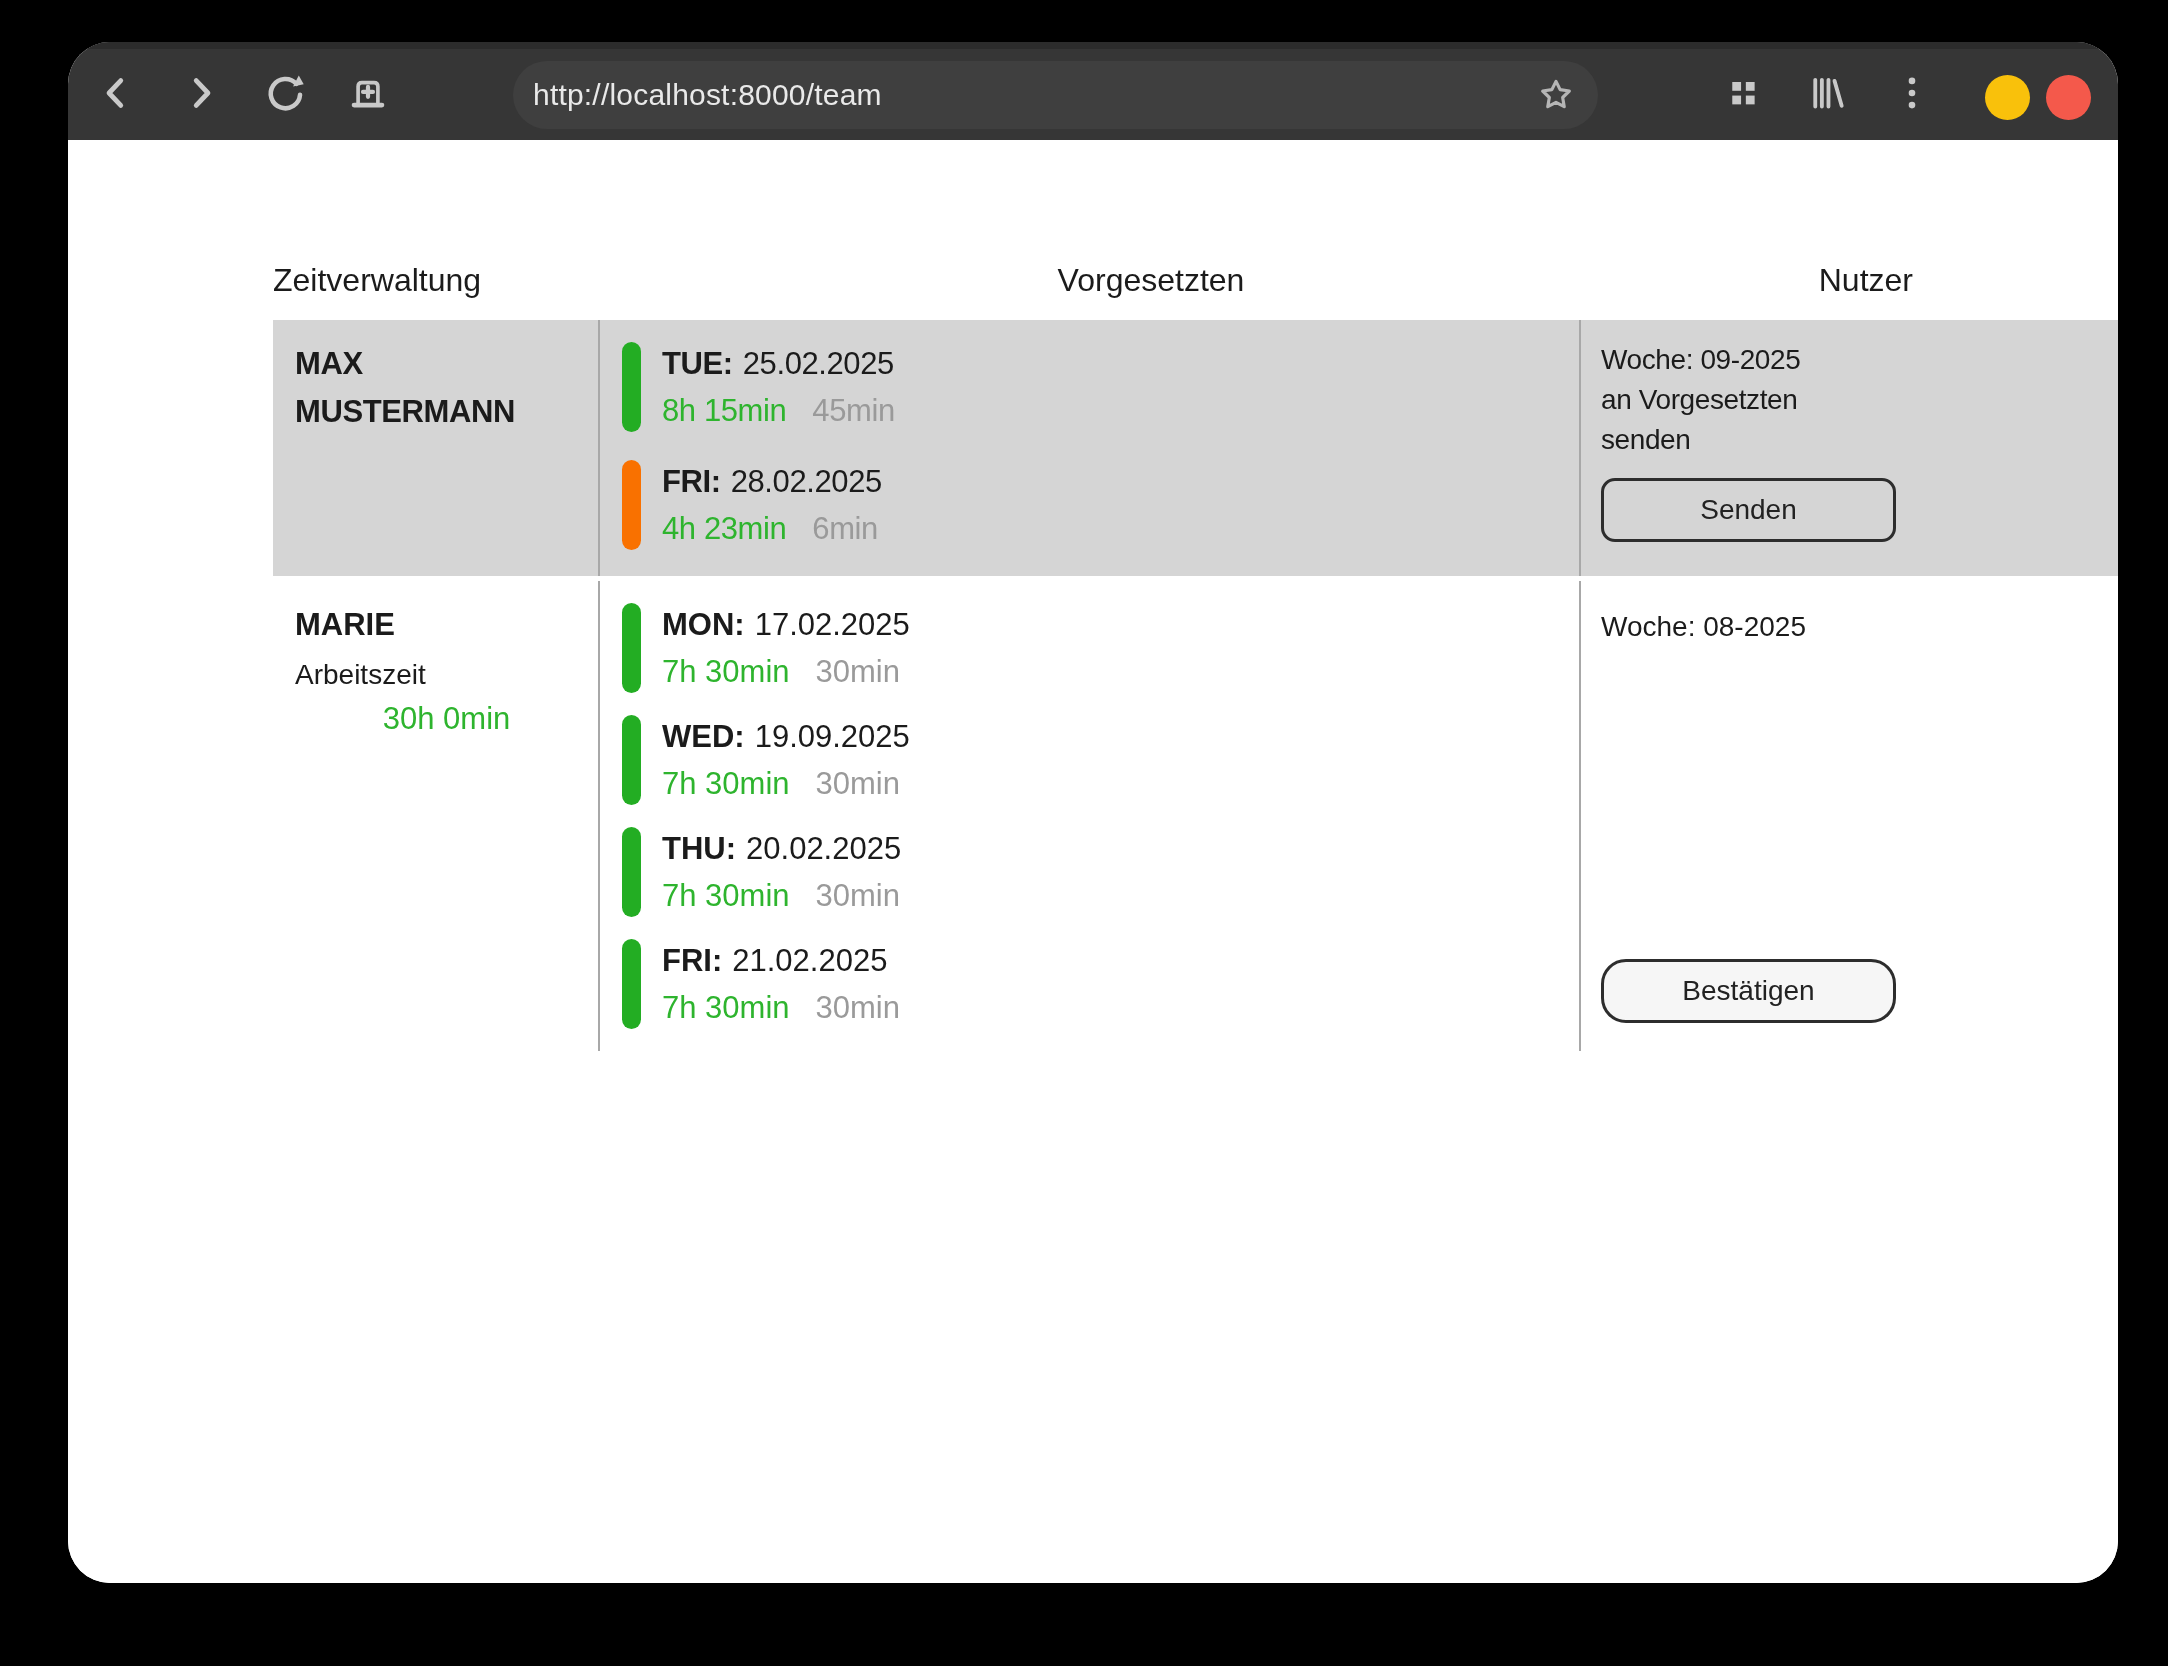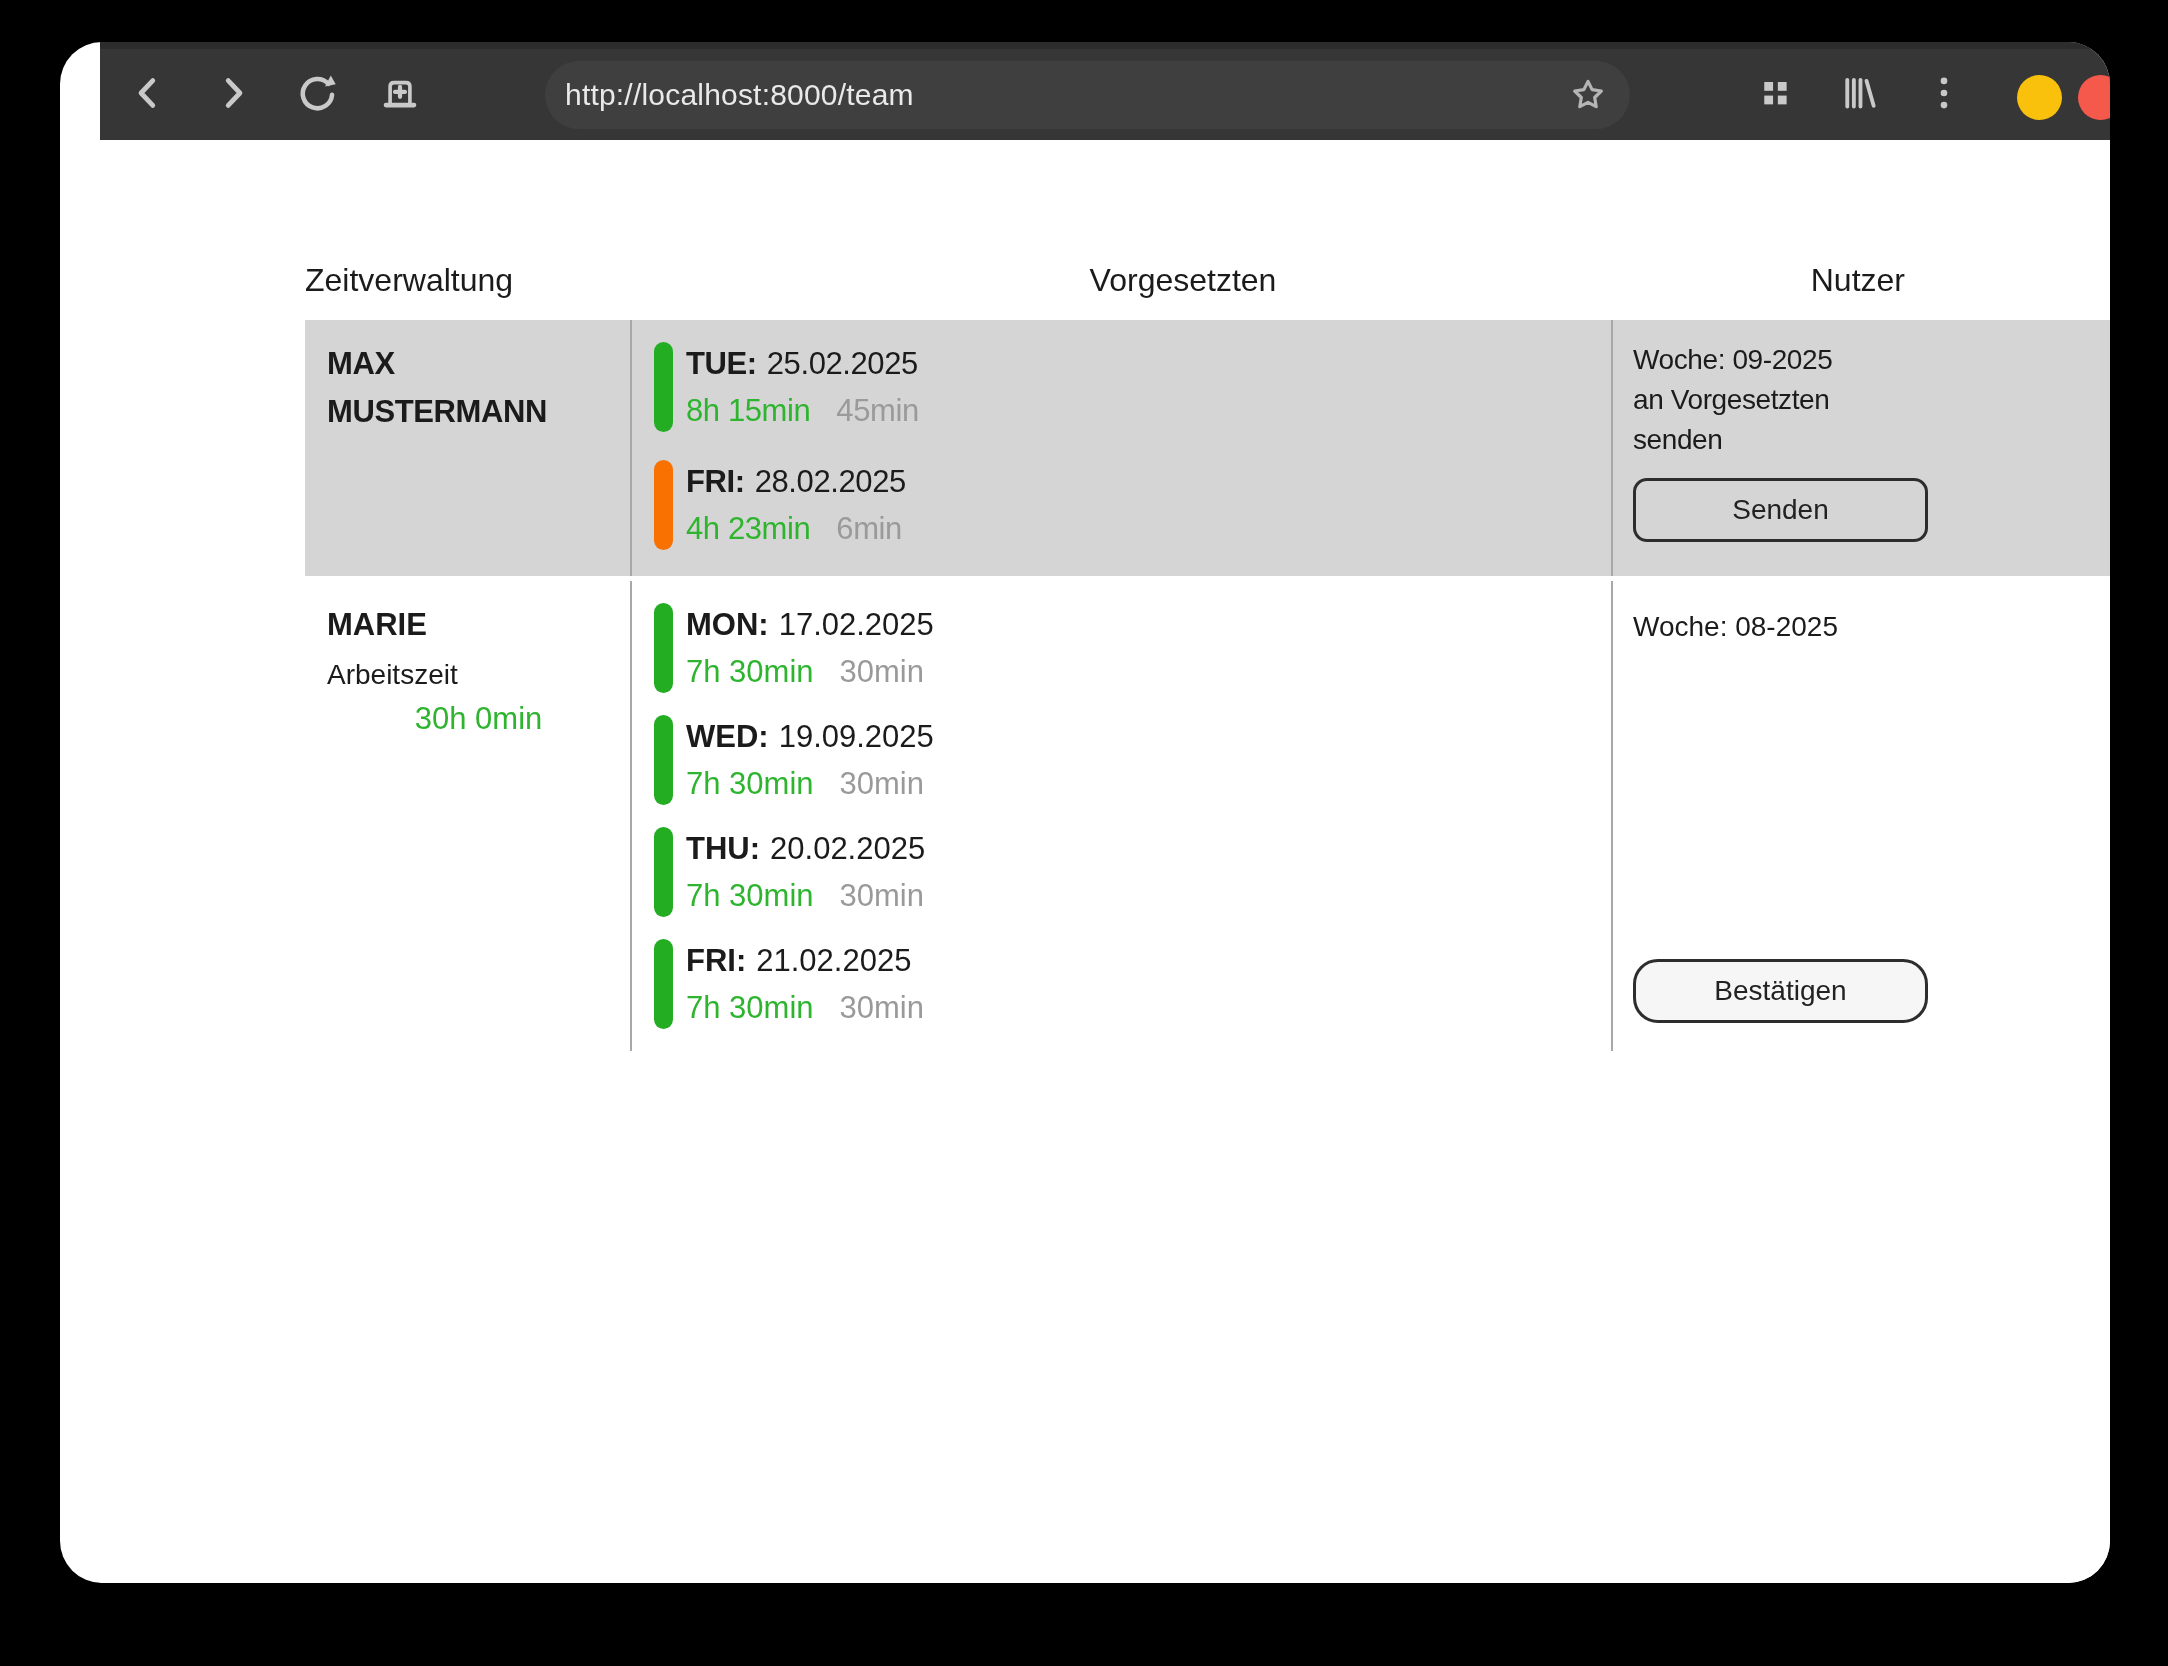--- a/index.html
+++ b/index.html
@@ -4,22 +4,22 @@
 <style>
   :root{
     --toolbar:#363636; --toolbar-top:#2c2c2c; --pill:#3f3f3f; --icon:#c9c9c9;
     --url-text:#e9e9e9; --star:#b5b5b5; --yellow:#f9c10b; --red:#f4594b;
     --page:#ffffff; --text:#1b1b1b; --row-bg:#d5d5d5; --line:#a8a8a8;
     --green:#2eb42e; --green-bar:#23ad23; --orange:#f97100; --gray-text:#9a9a9a;
     --btn-border:#2d2d2d; --btn-bg-white:#f6f6f6;
   }
   *{box-sizing:border-box; margin:0; padding:0;}
   html,body{width:2168px; height:1666px; background:#000; font-family:"Liberation Sans", sans-serif;}
-  .window{position:absolute; left:60px; top:42px; width:2050px; height:1541px;
-          background:var(--page); border-radius:42px; overflow:hidden;padding-left:40px;}
+  .window{position:absolute; left:68px; top:42px; width:2050px; height:1541px;
+          background:var(--page); border-radius:42px; overflow:hidden;}
   
   .toolbar{position:relative; height:98px; background:var(--toolbar);
            border-top:7px solid var(--toolbar-top);}
   .tb-btn{position:absolute; top:24px; width:44px; height:44px; color:var(--icon);
           display:flex; align-items:center; justify-content:center;}
   .tb-btn svg{width:44px; height:44px;}
   .url-bar{position:absolute; left:445px; top:12px; width:1085px; height:68px;
            background:var(--pill); border-radius:34px; display:flex; align-items:center;
            padding:0 70px 0 20px;}
   .url-text{font-size:30px; color:var(--url-text); letter-spacing:0.2px; white-space:nowrap;}
@@ -35,21 +35,21 @@
   .employee-row{display:grid; grid-template-columns:325px 983px 332px; width:1945px;}
   .row--selected{background:var(--row-bg); min-height:242px; letter-spacing:-0.4px;}
   .row--white{background:var(--page); min-height:470px; margin-top:5px;}
   .cell-entries{border-left:2px solid var(--line); border-right:2px solid var(--line);
                 padding:20px 0 0 22px;}
   .cell-name{padding:20px 0 0 22px;}
   .cell-week{position:relative; padding:20px 0 0 20px;}
   .name-line{font-size:31px; font-weight:bold; line-height:48px; display:block;}
   .worktime-label{font-size:28px; line-height:44px; margin-top:4px; display:block;}
   .worktime-value{font-size:31px; line-height:44px; color:var(--green); display:block;text-align:center;}
-  .entry{display:flex; align-items:stretch; margin-bottom:24px;}
+  .entry{display:flex; align-items:stretch; margin-bottom:24px;gap:8px;}
   .row--white .entry{margin-bottom:18px;}
   .bar{width:19px; border-radius:10px; margin:2px 13px 2px 0; flex:0 0 19px;}
   .entry-lines{display:flex; flex-direction:column;}
   .entry-date{font-size:31px; line-height:47px; white-space:nowrap;}
   .entry-day{font-weight:bold; margin-right:10px;}
   .entry-times{font-size:31px; line-height:47px; white-space:nowrap;}
   .t-worked{color:var(--green);}
   .t-break{color:var(--gray-text); margin-left:26px;}
   .week-line{font-size:28px; line-height:40px; display:block; color:var(--text);}
   .btn{display:block; width:295px; height:64px; border:3px solid var(--btn-border);

